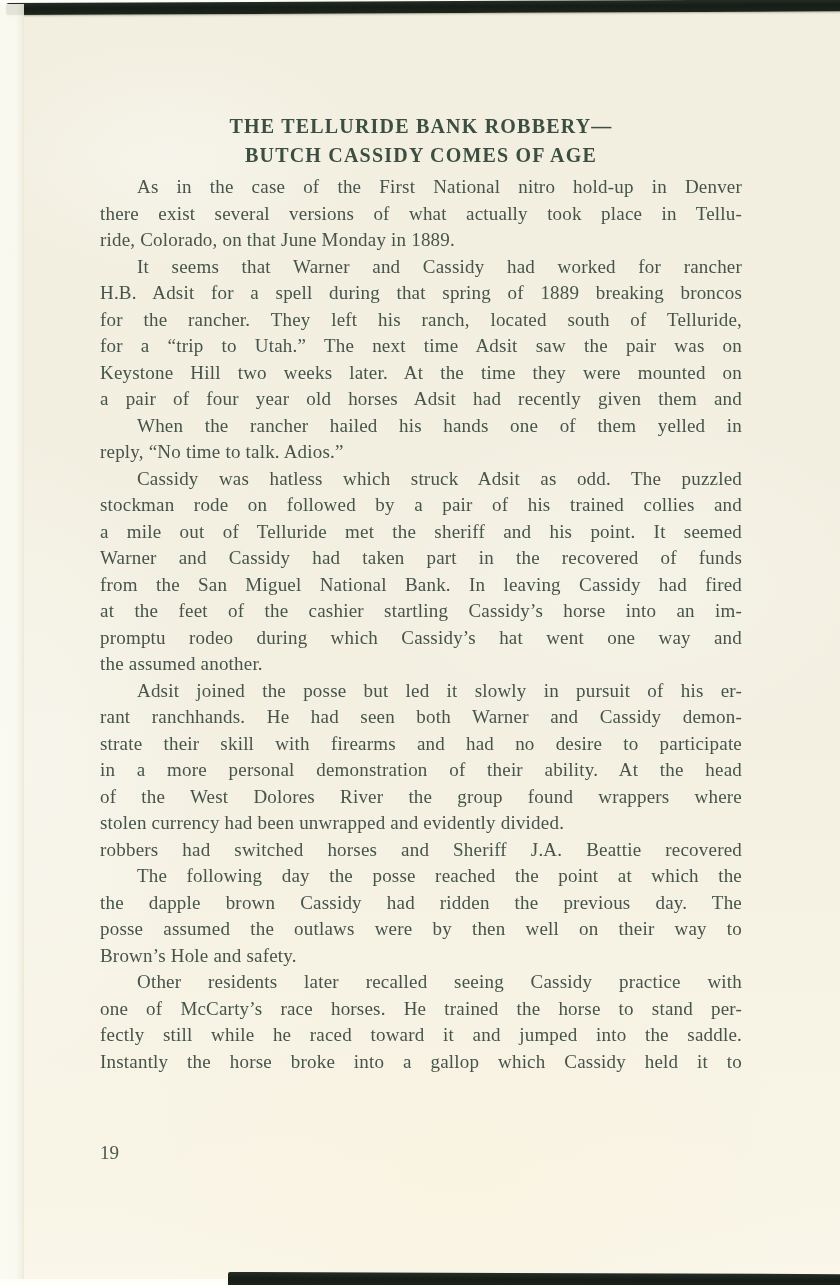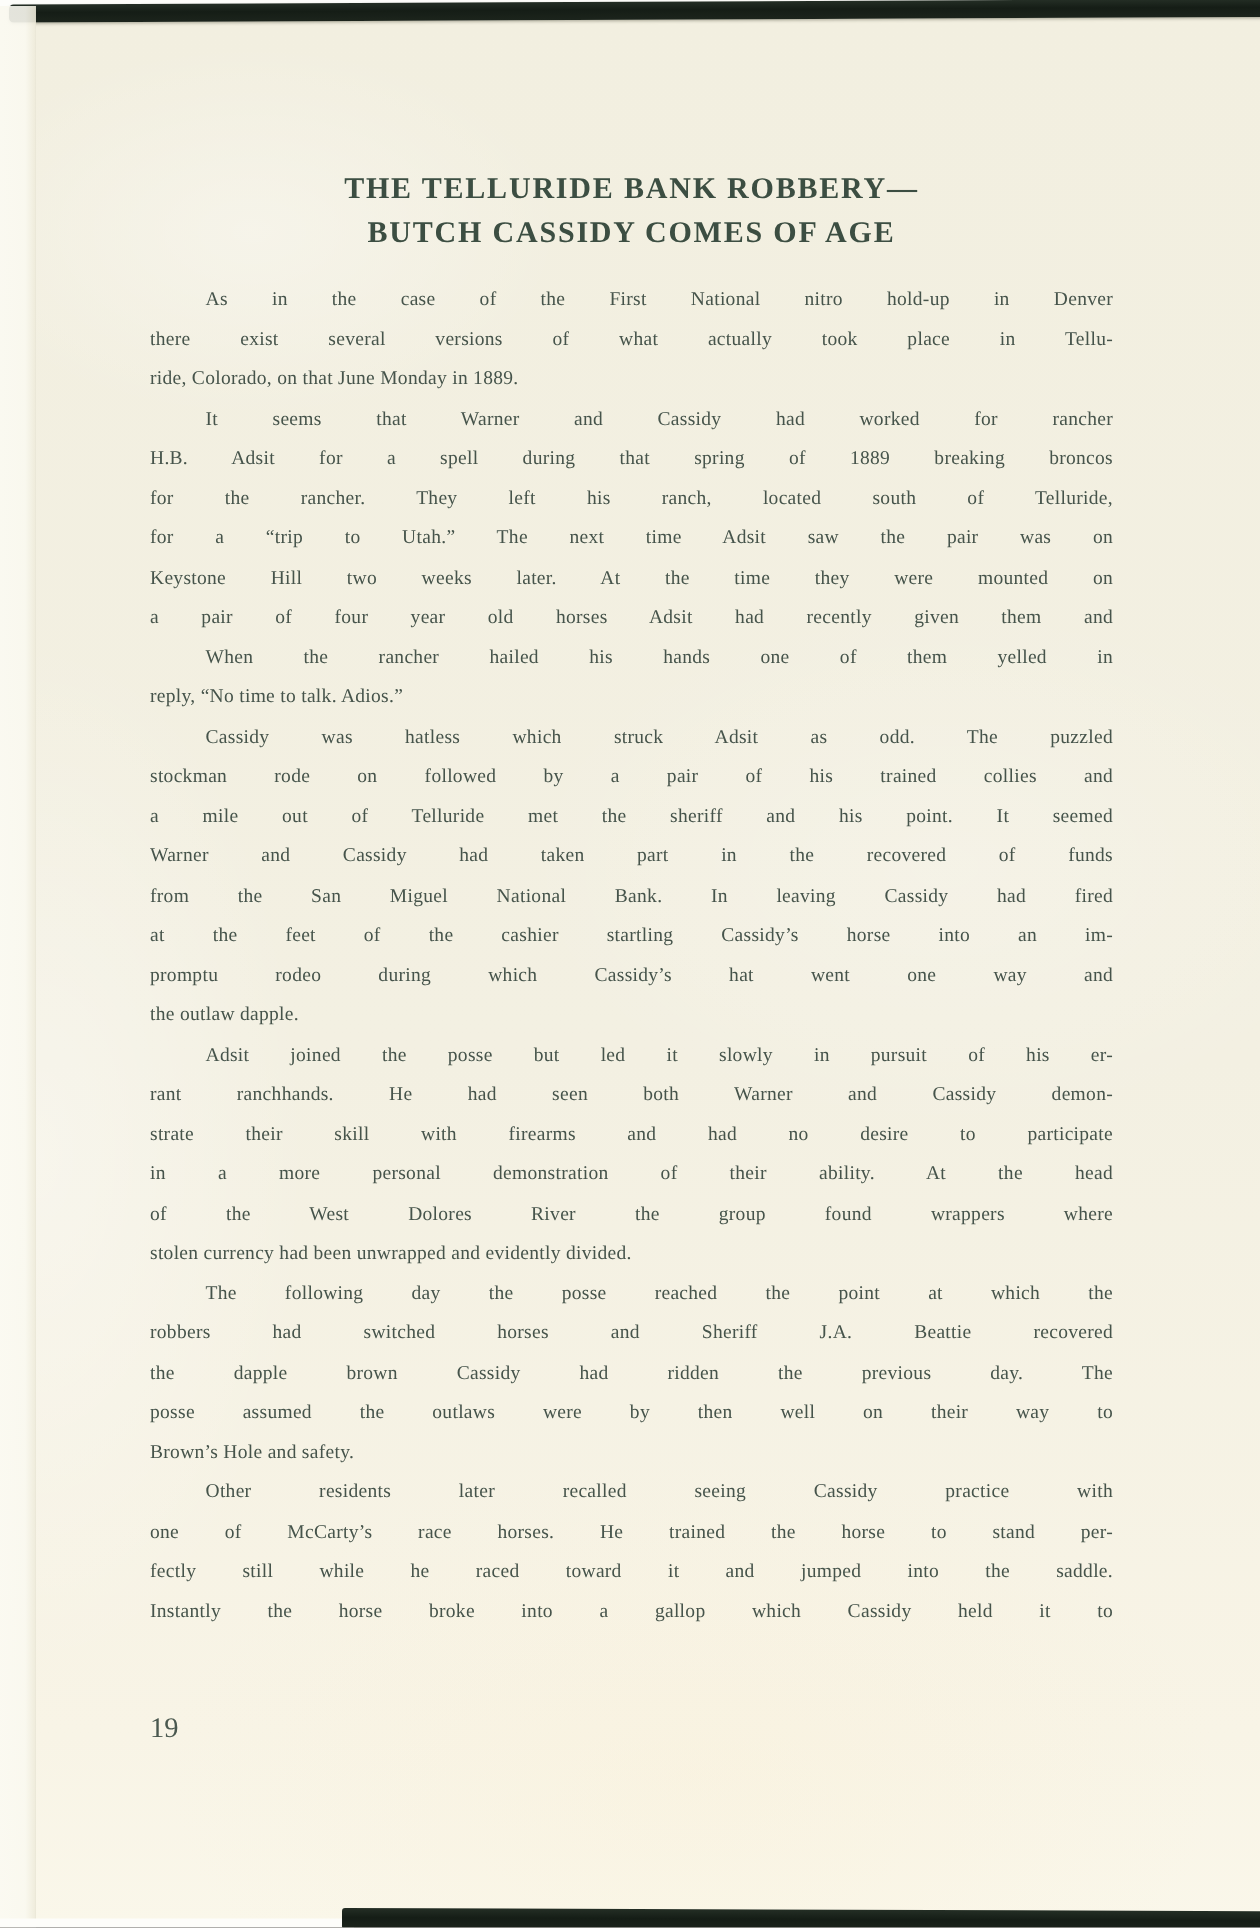--- a/index.html
+++ b/index.html
@@ -48,22 +48,22 @@
   }
   .title{
     position:absolute;left:0;top:112px;width:100%;margin:0;
     text-align:center;
     font-size:20px;line-height:29px;font-weight:700;
     letter-spacing:1.2px;
     color:#3c4e42;
   }
   .title .tline{display:block;text-align:center;}
   .bodytext{
-    position:absolute;left:0;top:186px;width:100%;
-    font-size:13px;line-height:26.5px;
+    position:absolute;left:0;top:174px;width:100%;
+    font-size:19px;line-height:26.5px;
     letter-spacing:0.2px;
     color:#46544b;
   }
   .para{margin:0;}
   .line{
     text-align:justify;
     text-align-last:justify;
   }
   .line.first{text-indent:37px;}
   .line.last{text-align-last:left;}
@@ -107,33 +107,33 @@
           <div class="line last">reply, “No time to talk. Adios.”</div>
         </div>
         <div class="para">
           <div class="line first">Cassidy was hatless which struck Adsit as odd. The puzzled</div>
           <div class="line">stockman rode on followed by a pair of his trained collies and</div>
           <div class="line">a mile out of Telluride met the sheriff and his point. It seemed</div>
           <div class="line">Warner and Cassidy had taken part in the recovered of funds</div>
           <div class="line">from the San Miguel National Bank. In leaving Cassidy had fired</div>
           <div class="line">at the feet of the cashier startling Cassidy’s horse into an im-</div>
           <div class="line">promptu rodeo during which Cassidy’s hat went one way and</div>
-          <div class="line last">the outlaw dapple.</div>
+          <div class="line last">the assumed another.</div>
         </div>
         <div class="para">
           <div class="line first">Adsit joined the posse but led it slowly in pursuit of his er-</div>
           <div class="line">rant ranchhands. He had seen both Warner and Cassidy demon-</div>
           <div class="line">strate their skill with firearms and had no desire to participate</div>
           <div class="line">in a more personal demonstration of their ability. At the head</div>
           <div class="line">of the West Dolores River the group found wrappers where</div>
           <div class="line last">stolen currency had been unwrapped and evidently divided.</div>
         </div>
         <div class="para">
+          <div class="line">robbers had switched horses and Sheriff J.A. Beattie recovered</div>
           <div class="line first">The following day the posse reached the point at which the</div>
-          <div class="line">robbers had switched horses and Sheriff J.A. Beattie recovered</div>
           <div class="line">the dapple brown Cassidy had ridden the previous day. The</div>
           <div class="line">posse assumed the outlaws were by then well on their way to</div>
           <div class="line last">Brown’s Hole and safety.</div>
         </div>
         <div class="para">
           <div class="line first">Other residents later recalled seeing Cassidy practice with</div>
           <div class="line">one of McCarty’s race horses. He trained the horse to stand per-</div>
           <div class="line">fectly still while he raced toward it and jumped into the saddle.</div>
           <div class="line">Instantly the horse broke into a gallop which Cassidy held it to</div>
         </div>

